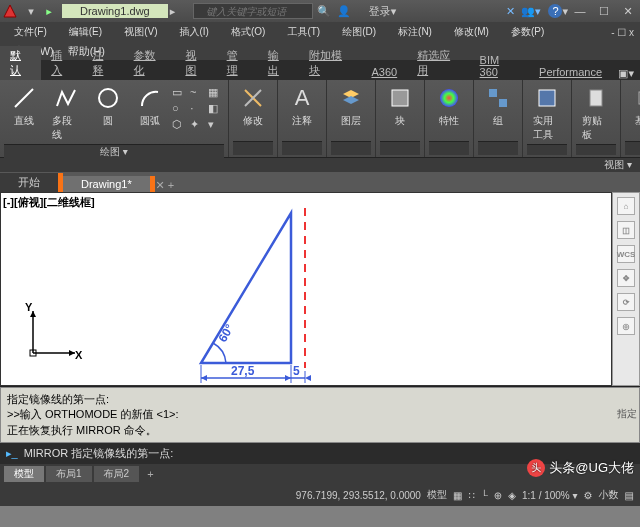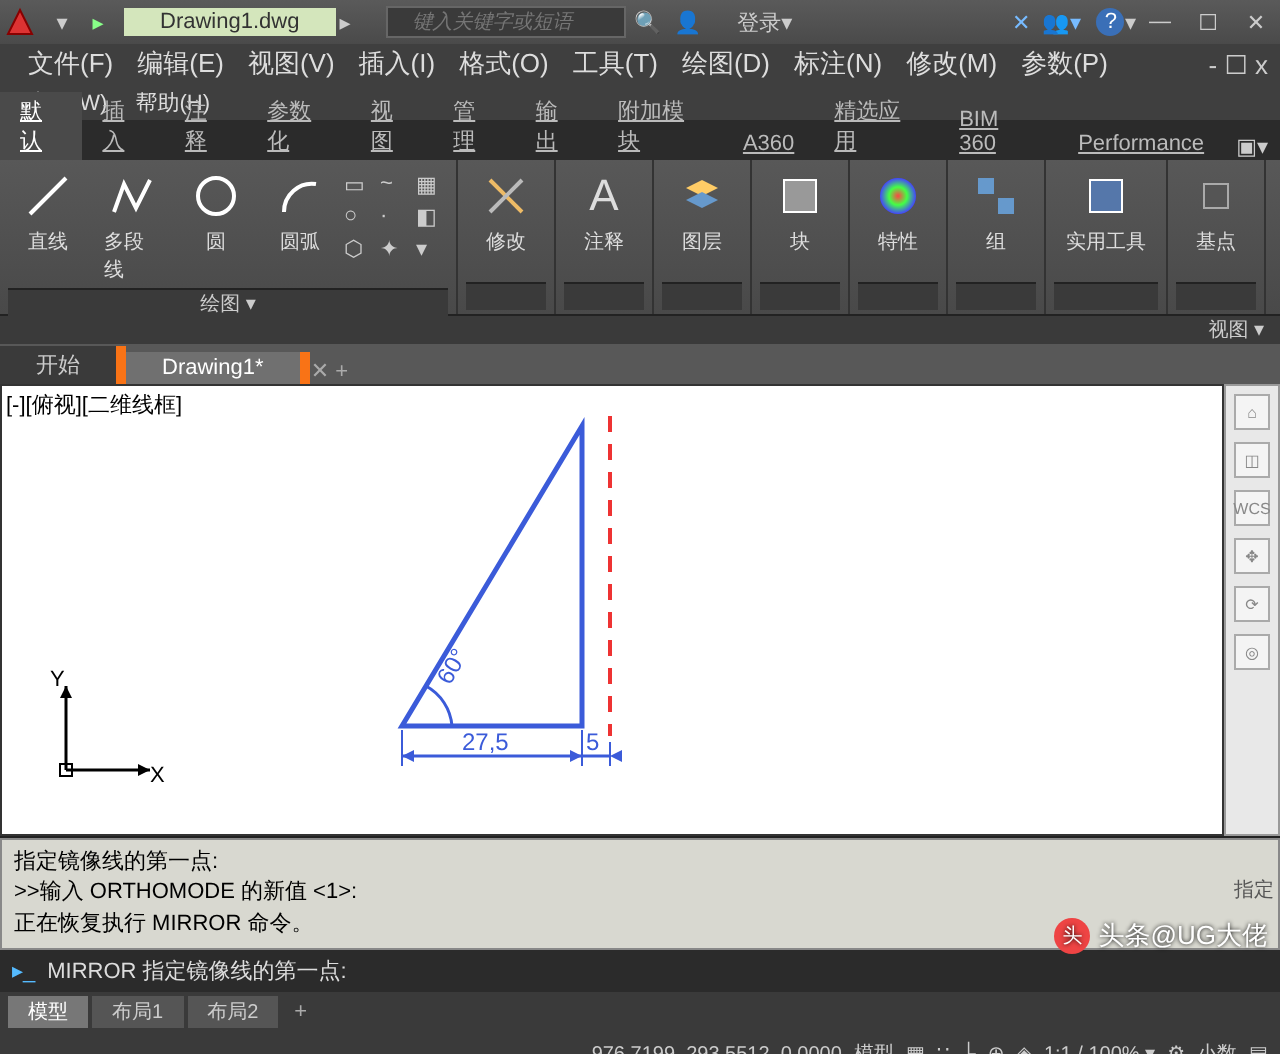--- a/index.html
+++ b/index.html
@@ -5,38 +5,38 @@
 * { box-sizing: border-box; margin: 0; padding: 0; font-family: "Microsoft YaHei", sans-serif; }
 body { width: 640px; height: 527px; background: #808080; overflow: hidden; font-size: 11px; color: #ccc; }
 .titlebar { height: 22px; background: linear-gradient(#5a5a5a,#4a4a4a); display: flex; align-items: center; }
 .app-icon { width: 20px; display:flex; align-items:center; justify-content:center; }
 .qat { display:flex; gap:4px; margin-left:4px; }
 .qat span { width:14px; height:14px; display:flex; align-items:center; justify-content:center; }
 .doc-name { background:#d4e6bc; color:#333; padding:1px 18px; margin-left:6px; font-size:11px; }
 .search-box { background:#3a3a3a; border:1px solid #666; width:120px; height:16px; margin-left:18px; font-size:10px; color:#999; padding:0 12px; font-style:italic; }
 .spacer { flex:1; }
 .wbtn { width:24px; height:16px; display:flex; align-items:center; justify-content:center; color:#ccc; }
-.menubar { height:20px; background:#3f3f3f; display:flex; align-items:center; gap:12px; padding:0 14px; color:#ddd; font-size:13px; position:relative; }
+.menubar { height:20px; background:#3f3f3f; display:flex; align-items:center; gap:22px; padding:0 14px; color:#ddd; font-size:10px; position:relative; }
 .menubar2 { height:18px; background:#3f3f3f; display:flex; align-items:center; gap:14px; padding:0 14px; color:#ddd; font-size:11px; }
 .menu-x { position:absolute; right:6px; color:#ccc; }
 .ribbon-tabs { height:20px; background:#2b2b2b; display:flex; align-items:flex-end; }
 .rtab { padding:2px 10px; color:#bbb; font-size:11px;text-decoration:underline; }
 .rtab.active { background:#4a4a4a; color:#fff; }
 .ribbon { height:78px; background:linear-gradient(#585858,#494949); display:flex; border-bottom:1px solid #222; }
 .panel { border-right:1px solid #333; display:flex; flex-direction:column; align-items:center; padding:2px 4px; }
 .panel-body { flex:1; display:flex; align-items:flex-start; gap:2px; }
 .panel-ftr { height:14px; background:#3a3a3a; width:100%; text-align:right; font-size:10px; color:#ccc; border-top:1px solid #222; display:flex; align-items:center; justify-content:center; gap:3px; }
 .bigbtn { display:flex; flex-direction:column; align-items:center; gap:2px; padding:2px 6px; color:#ddd; font-size:10px; }
 .ico { width:28px; height:28px; display:flex; align-items:center; justify-content:center; }
 .smallgrid { display:grid; grid-template-columns:repeat(3,16px); grid-template-rows:repeat(3,14px); gap:2px; }
 .doctabs { height:20px; background:#585858; display:flex; align-items:flex-end; }
 .dtab { padding:2px 18px; background:#3a3a3a; color:#ccc; font-size:11px; border-right:5px solid #f97316; }
 .dtab.active { background:#707070; color:#fff; }
 .plus-tab { width:20px; text-align:center; color:#aaa; }
-.canvas-wrap { position:relative; height:226px; background:#808080; display:flex; }
+.canvas-wrap { position:relative; height:194px; background:#808080; display:flex;font-weight:bold; }
 .canvas { flex:1; background:#fff; border:1px solid #333; position:relative; overflow:hidden; }
 .navcube { width:28px; background:#e8e8e8; border:1px solid #999; display:flex; flex-direction:column; gap:6px; align-items:center; padding-top:4px; }
 .navcube div { width:18px; height:18px; border:1px solid #aaa; background:#f4f4f4; font-size:8px; display:flex; align-items:center; justify-content:center; color:#888; }
 .view-label { position:absolute; top:2px; left:2px; color:#000; font-size:11px; }
 .ucs { position:absolute; bottom:24px; left:24px; }
 .cmdbox { background:#3a3a3a; border-top:1px solid #222; }
 .cmd-hist { background:#d8d8d0; color:#000; font-size:11px; padding:4px 6px; border:1px solid #888; line-height:1.4; position:relative; }
 .cmd-input { background:#2b2b2b; color:#ddd; font-size:11px; padding:3px 6px; display:flex; align-items:center; gap:6px; }
 .layout-tabs { height:20px; background:#3a3a3a; display:flex; align-items:center; gap:2px; padding-left:4px; }
 .ltab { padding:1px 10px; background:#555; color:#ccc; font-size:10px; }
@@ -260,20 +260,33 @@
             <svg width="24" height="24">
               <rect x="4" y="4" width="16" height="16" fill="#57a" stroke="#fff"></rect>
             </svg>
           </div>
           <span>实用工具</span>
         </div>
       </div>
       <div class="panel-ftr"></div>
     </div>
 
+  <div class="panel">
+      <div class="panel-body">
+        <div class="bigbtn">
+          <div class="ico">
+            <svg width="24" height="24">
+              <rect x="6" y="4" width="12" height="16" fill="#ddd" stroke="#888"></rect>
+            </svg>
+          </div>
+          <span>剪贴板</span>
+        </div>
+      </div>
+      <div class="panel-ftr"></div>
+    </div>
 
   <div class="panel">
       <div class="panel-body">
         <div class="bigbtn">
           <div class="ico">
             <svg width="24" height="24">
               <rect x="6" y="6" width="12" height="12" fill="#555" stroke="#aaa"></rect>
             </svg>
           </div>
           <span>基点</span>

